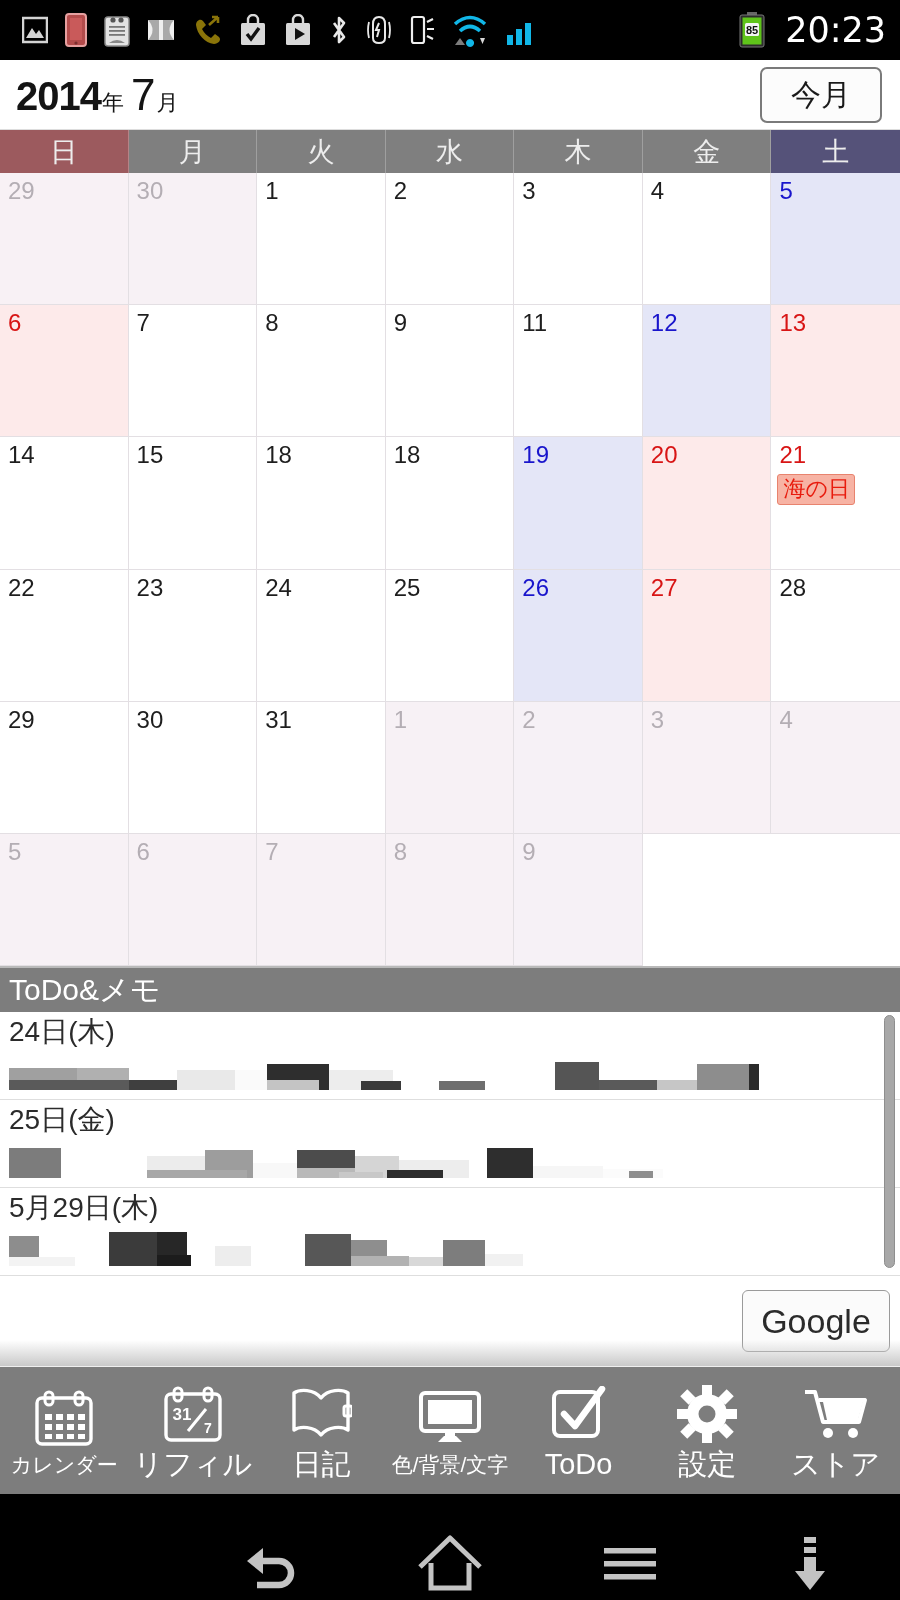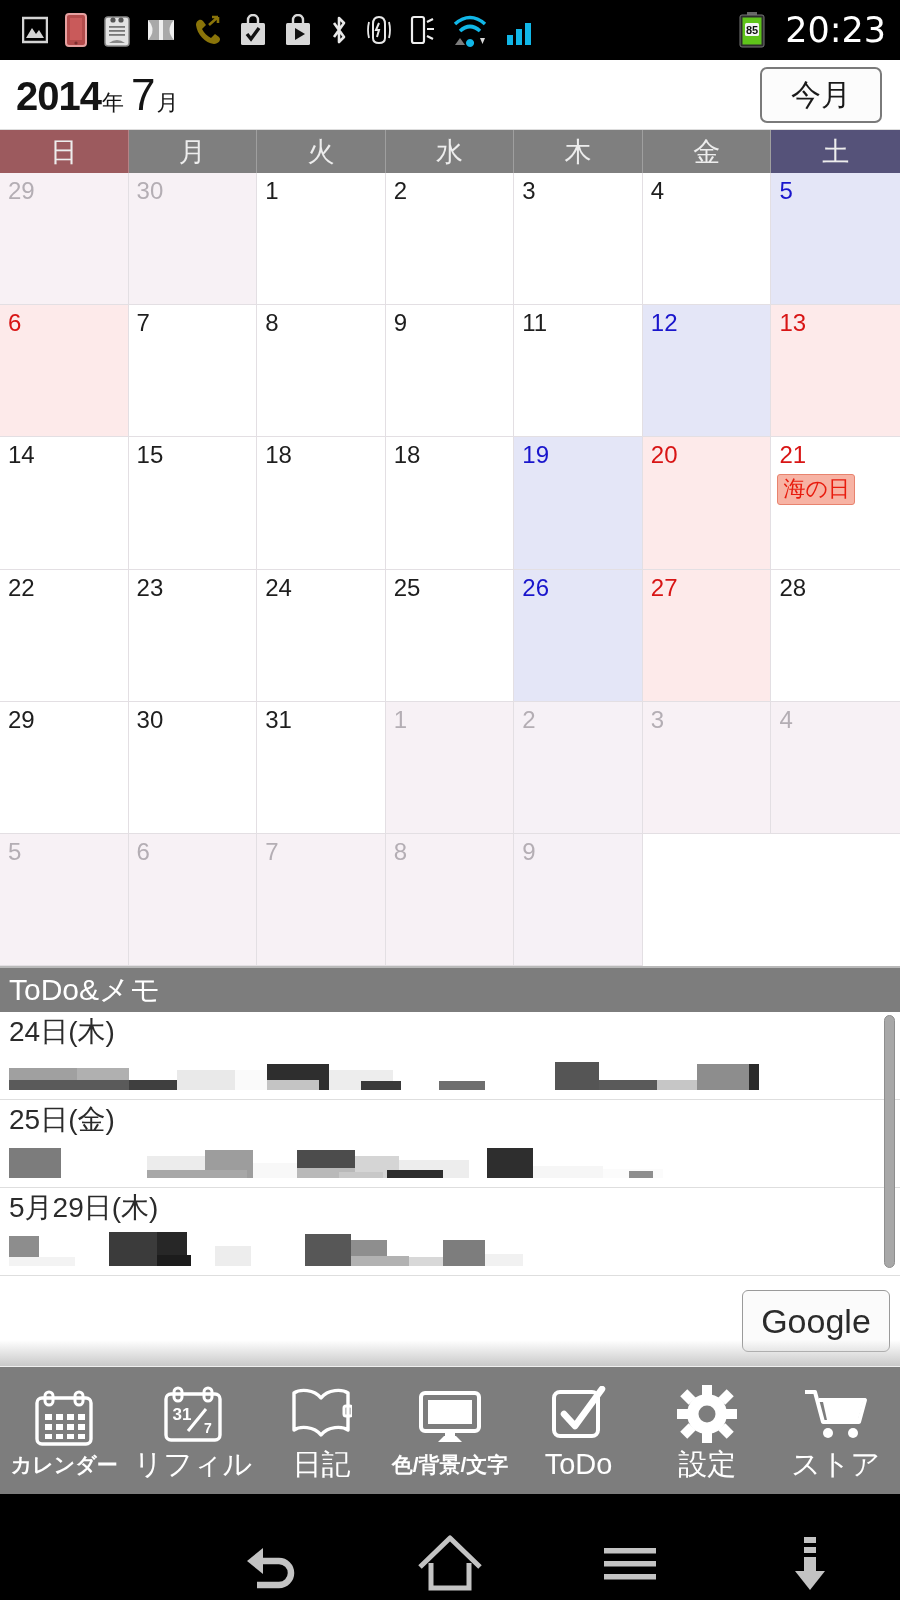--- a/index.html
+++ b/index.html
@@ -101,21 +101,21 @@
 
   
   #toolbar{
     height:128px; background:#7d7d7d; display:grid;
     grid-template-columns:repeat(7,1fr); border-top:1px solid #efefef;
   }
   .tb{ display:flex; flex-direction:column; align-items:center;
        justify-content:center; gap:4px; }
   .tb .ico{ height:64px; display:flex; align-items:center; justify-content:center; }
   .tb .lbl{ color:#fff; font-size:29px; line-height:1; white-space:nowrap; }
-  .tb .lbl.sm{ font-size:21px;font-weight:bold; }
+  .tb .lbl.sm{ font-size:21px; }
 
   
   #navbar{ height:140px; background:#000; display:flex; align-items:center; }
   .nav-slot{ flex:1; display:flex; align-items:center; justify-content:center; }
 </style>
 </head>
 <body>
 
 <div id="statusbar">
   <div class="sb-icons">

